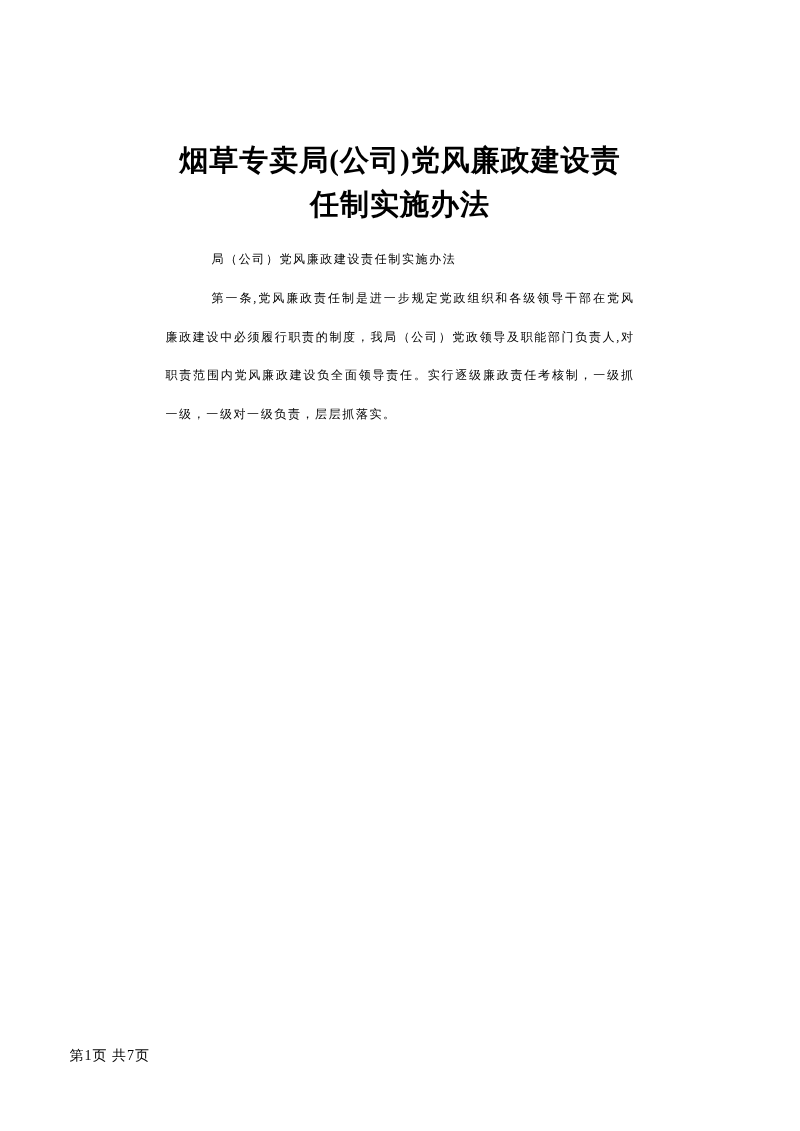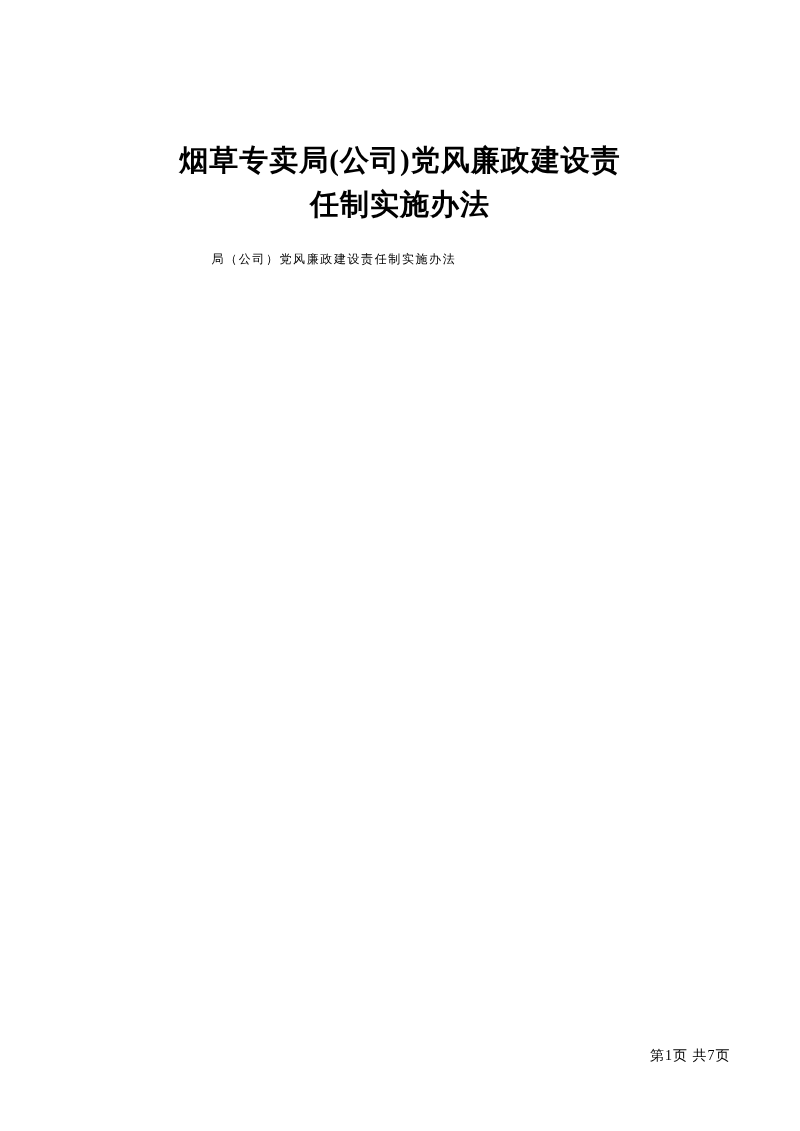--- a/index.html
+++ b/index.html
@@ -35,33 +35,34 @@
       text-align: justify;
       text-justify: inter-ideograph;
       text-indent: 46px;
       word-break: break-all;
     }
     .page-footer {
       position: absolute;
       left: 0;
       right: 0;
       bottom: 66px;
-      text-align: right;
+      text-align: left;
       font-size: 14px;
       letter-spacing: 1px;
       color: #000000;
       margin-top: 16px;
     }
   </style>
 </head>
 <body>
 
 <div class="page">
 
   <h1 class="doc-title">烟草专卖局(公司)党风廉政建设责任制实施办法</h1>
 
   <div class="doc-body">
     <p>局（公司）党风廉政建设责任制实施办法</p>
+    <p>第一条,党风廉政责任制是进一步规定党政组织和各级领导干部在党风廉政建设中必须履行职责的制度，我局（公司）党政领导及职能部门负责人,对职责范围内党风廉政建设负全面领导责任。实行逐级廉政责任考核制，一级抓一级，一级对一级负责，层层抓落实。</p>
   </div>
 
   <div class="page-footer">第1页 共7页</div>
 
 </div>
 
 </body></html>

